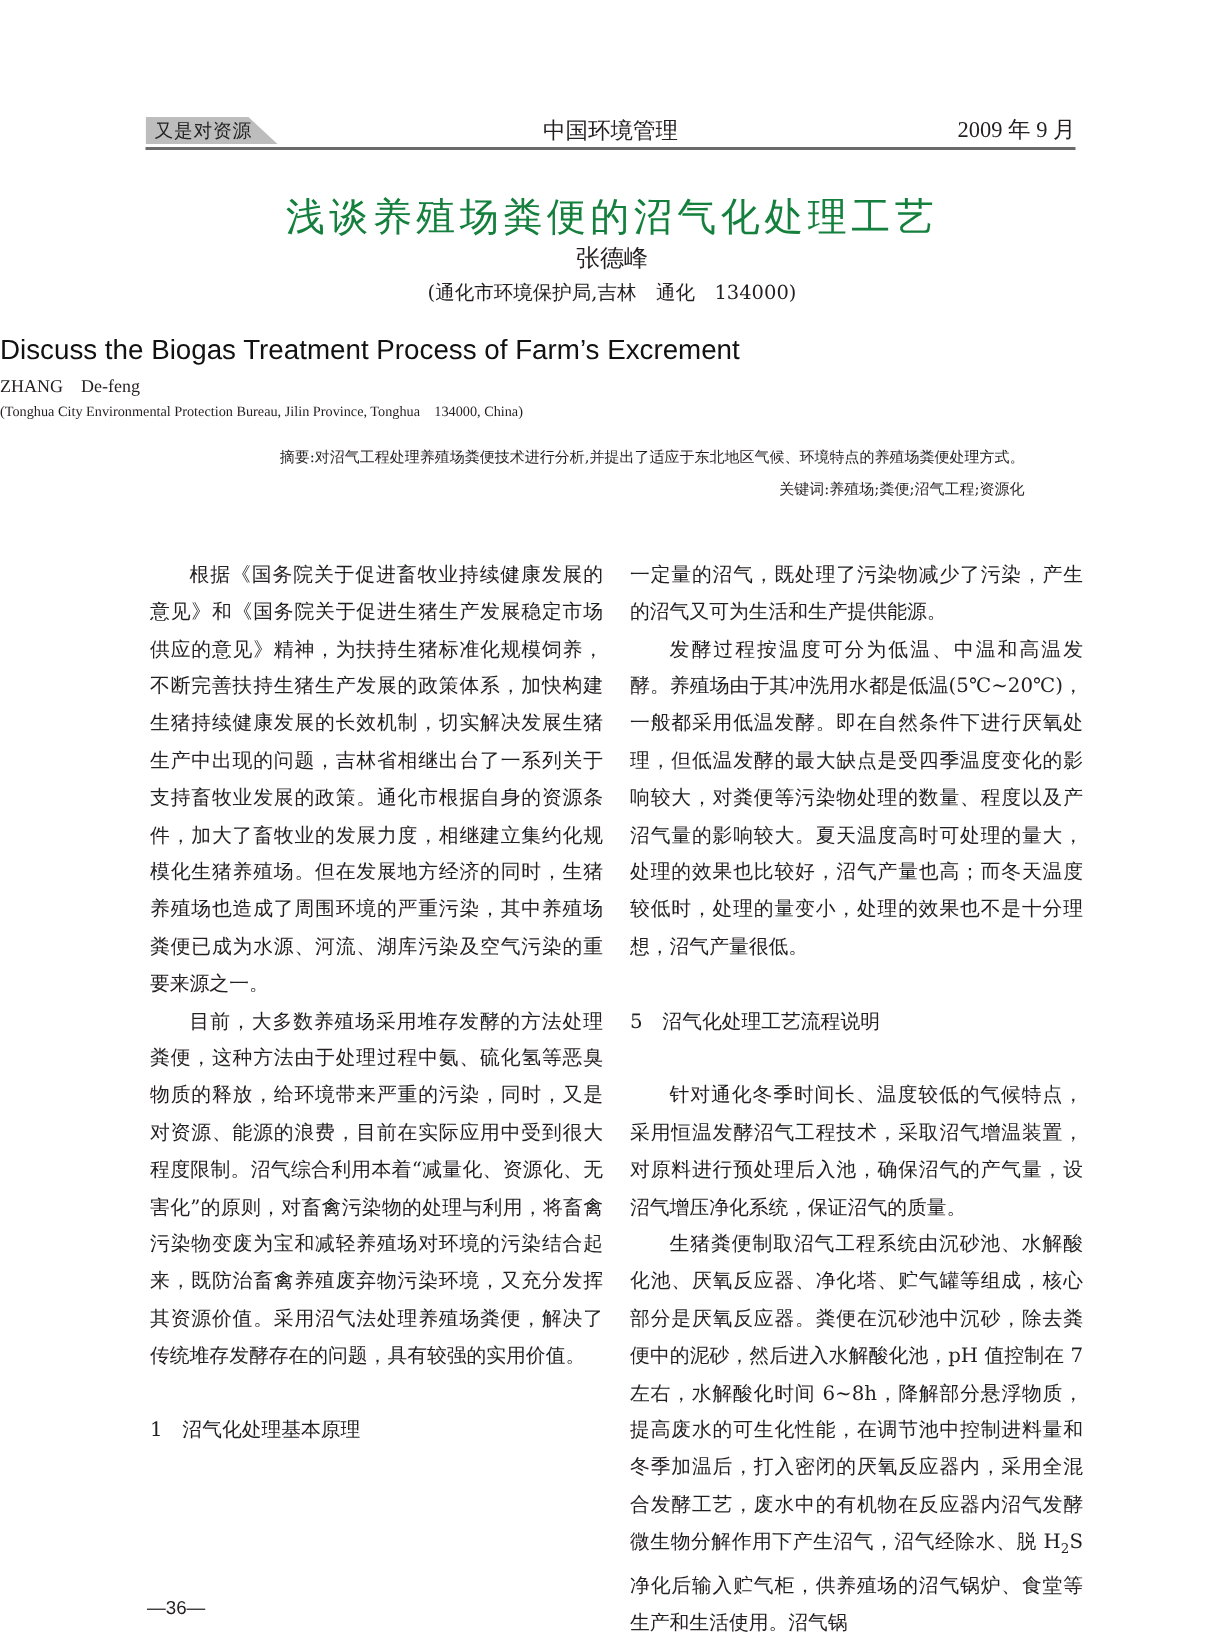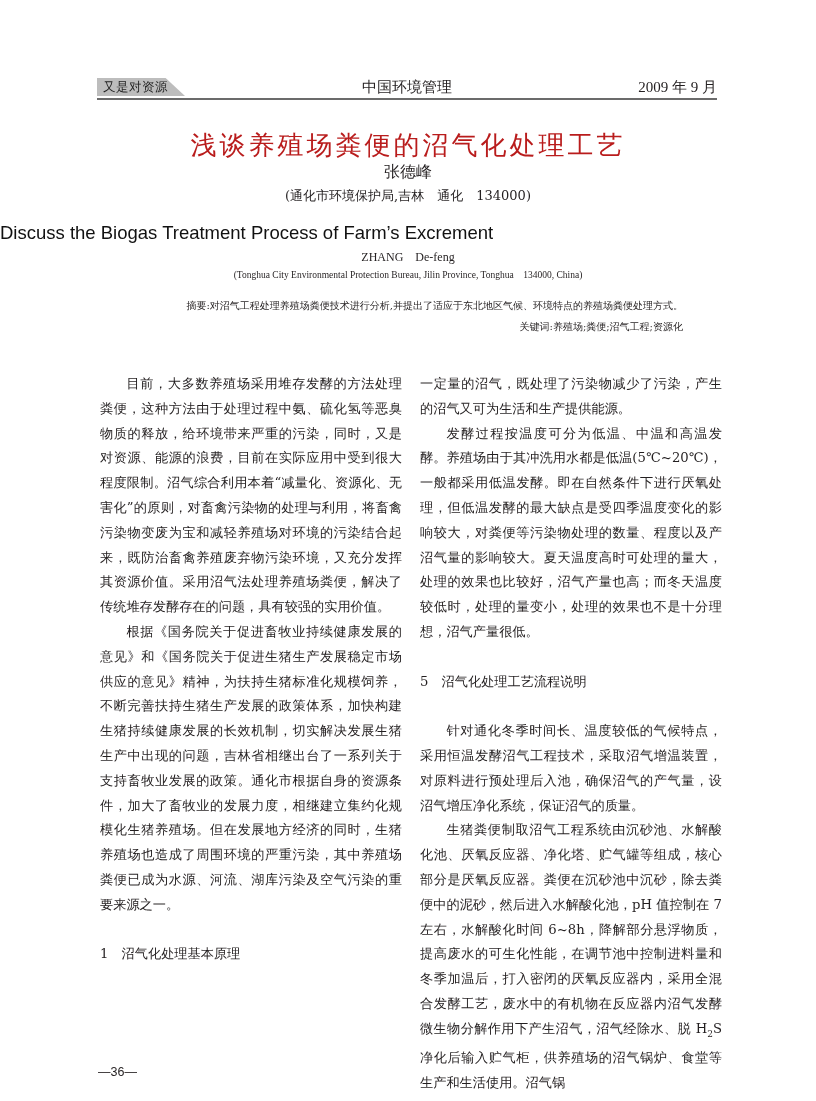--- a/index.html
+++ b/index.html
@@ -10,28 +10,28 @@
   .hdr { position: absolute; left: 97px; top: 76px; width: 620px; height: 22px; }
   .hdr-tab { position: absolute; left: 0; top: 2px; width: 88px; height: 18px;
              background: #bdbdbd; clip-path: polygon(0 0, 78% 0, 100% 100%, 0 100%); }
   .hdr-tab span { position: absolute; left: 6px; top: 0px; font-size: 12.5px; line-height: 18px; color: #222; letter-spacing: 0.5px; }
   .hdr-journal { position: absolute; left: 265px; top: 1px; font-size: 15px; line-height: 20px; }
   .hdr-date { position: absolute; right: 0; top: 1px; font-size: 15px; line-height: 20px; font-family: "Liberation Serif", serif; }
   .hdr-rule { position: absolute; left: 97px; top: 98px; width: 620px; height: 2px; background: #6b6b6b; }
 
   
   .title-cn { position: absolute; left: 0; width: 816px; top: 128px; text-align: center;
-              font-size: 26px; letter-spacing: 3px; line-height: 34px; color: #b91c1c; }
+              font-size: 26px; letter-spacing: 3px; line-height: 34px; color: #15803d; }
   .author-cn { position: absolute; left: 0; width: 816px; top: 162px; text-align: center; font-size: 16px; line-height: 20px; }
   .affil-cn { position: absolute; left: 0; width: 816px; top: 186px; text-align: center; font-size: 13px; line-height: 20px; }
   .title-en { position: absolute; left: 0; width: 816px; top: 221px; text-align: left;
               font-family: "Liberation Sans", sans-serif; font-size: 18.5px; line-height: 24px; color: #111; }
-  .author-en { position: absolute; left: 0; width: 816px; top: 248px; text-align: center;
+  .author-en { position: absolute; left: 0; width: 816px; top: 248px; text-align: left;
                font-family: "Liberation Serif", serif; font-size: 12px; line-height: 18px; }
-  .affil-en { position: absolute; left: 0; width: 816px; top: 268px; text-align: center;
+  .affil-en { position: absolute; left: 0; width: 816px; top: 268px; 
               font-family: "Liberation Serif", serif; font-size: 9.5px; line-height: 14px; }
 
   
   .abstract { position: absolute; left: 138px; top: 295px; width: 545px; font-size: 10px; line-height: 21px; text-align: right; }
   .abstract p { margin: 0; }
 
   
   .col { position: absolute; top: 372px; width: 302px; font-size: 13.2px; line-height: 24.8px; text-align: justify; }
   .col-left { left: 100px; }
   .col-right { left: 420px; }
@@ -60,22 +60,22 @@
 <div class="title-en">Discuss the Biogas Treatment Process of Farm’s Excrement</div>
 <div class="author-en">ZHANG　De-feng</div>
 <div class="affil-en">(Tonghua City Environmental Protection Bureau, Jilin Province, Tonghua　134000, China)</div>
 
 <div class="abstract">
   <p>摘要:对沼气工程处理养殖场粪便技术进行分析,并提出了适应于东北地区气候、环境特点的养殖场粪便处理方式。</p>
   <p>关键词:养殖场;粪便;沼气工程;资源化</p>
 </div>
 
 <div class="col col-left">
+  <p>根据《国务院关于促进畜牧业持续健康发展的意见》和《国务院关于促进生猪生产发展稳定市场供应的意见》精神，为扶持生猪标准化规模饲养，不断完善扶持生猪生产发展的政策体系，加快构建生猪持续健康发展的长效机制，切实解决发展生猪生产中出现的问题，吉林省相继出台了一系列关于支持畜牧业发展的政策。通化市根据自身的资源条件，加大了畜牧业的发展力度，相继建立集约化规模化生猪养殖场。但在发展地方经济的同时，生猪养殖场也造成了周围环境的严重污染，其中养殖场粪便已成为水源、河流、湖库污染及空气污染的重要来源之一。</p>
   <p>目前，大多数养殖场采用堆存发酵的方法处理粪便，这种方法由于处理过程中氨、硫化氢等恶臭物质的释放，给环境带来严重的污染，同时，又是对资源、能源的浪费，目前在实际应用中受到很大程度限制。沼气综合利用本着“减量化、资源化、无害化”的原则，对畜禽污染物的处理与利用，将畜禽污染物变废为宝和减轻养殖场对环境的污染结合起来，既防治畜禽养殖废弃物污染环境，又充分发挥其资源价值。采用沼气法处理养殖场粪便，解决了传统堆存发酵存在的问题，具有较强的实用价值。</p>
-  <p>根据《国务院关于促进畜牧业持续健康发展的意见》和《国务院关于促进生猪生产发展稳定市场供应的意见》精神，为扶持生猪标准化规模饲养，不断完善扶持生猪生产发展的政策体系，加快构建生猪持续健康发展的长效机制，切实解决发展生猪生产中出现的问题，吉林省相继出台了一系列关于支持畜牧业发展的政策。通化市根据自身的资源条件，加大了畜牧业的发展力度，相继建立集约化规模化生猪养殖场。但在发展地方经济的同时，生猪养殖场也造成了周围环境的严重污染，其中养殖场粪便已成为水源、河流、湖库污染及空气污染的重要来源之一。</p>
   <div class="gap"></div>
   <h2>1　沼气化处理基本原理</h2>
   <div class="gap"></div>
 </div>
 
 <div class="col col-right">
   <p class="noindent">一定量的沼气，既处理了污染物减少了污染，产生的沼气又可为生活和生产提供能源。</p>
   <p>发酵过程按温度可分为低温、中温和高温发酵。养殖场由于其冲洗用水都是低温(5℃~20℃)，一般都采用低温发酵。即在自然条件下进行厌氧处理，但低温发酵的最大缺点是受四季温度变化的影响较大，对粪便等污染物处理的数量、程度以及产沼气量的影响较大。夏天温度高时可处理的量大，处理的效果也比较好，沼气产量也高；而冬天温度较低时，处理的量变小，处理的效果也不是十分理想，沼气产量很低。</p>
   <div class="gap"></div>
   <h2>5　沼气化处理工艺流程说明</h2>

